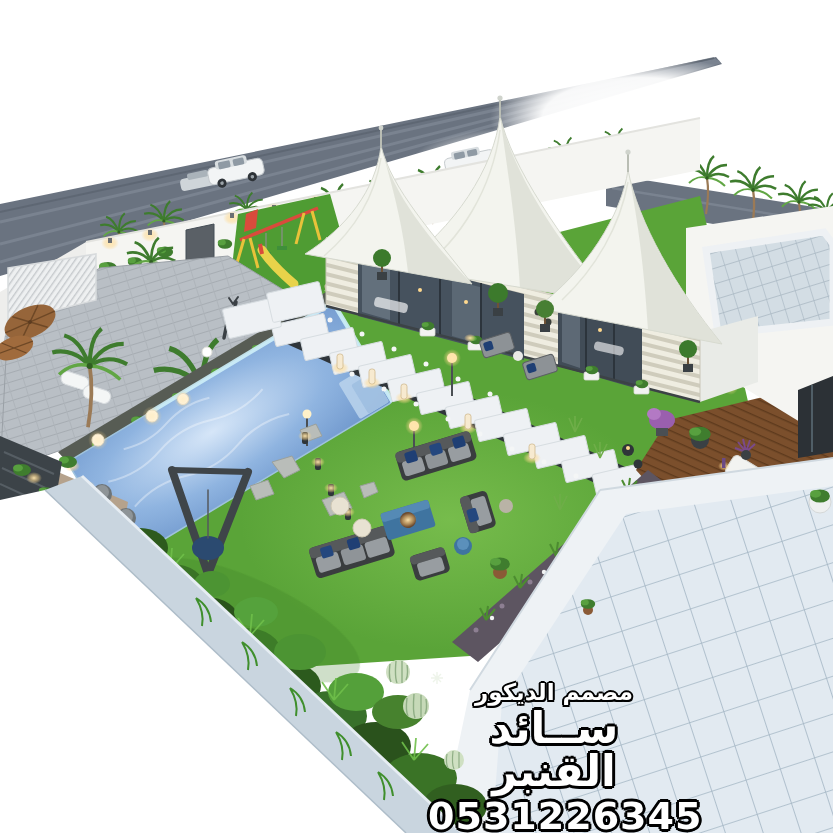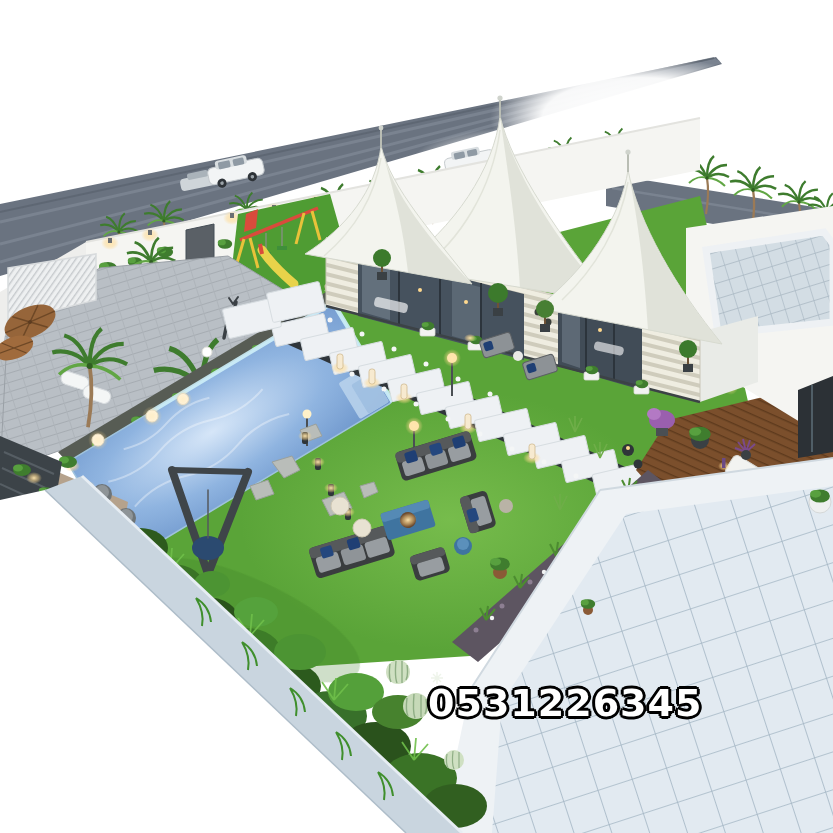--- a/index.html
+++ b/index.html
@@ -724,16 +724,18 @@
       <path d="M242,642 c6,10 8,18 6,28 m-6,-28 c10,6 14,14 15,24"></path>
       <path d="M290,688 c6,10 8,18 6,28 m-6,-28 c10,6 14,14 15,24"></path>
       <path d="M336,732 c6,10 8,18 6,28 m-6,-28 c10,6 14,14 15,24"></path>
       <path d="M378,772 c6,10 8,18 6,28 m-6,-28 c10,6 14,14 15,24"></path>
     </g>
   </g>
 </svg>
 
 <div class="watermark">
   <div class="wm-text">
+    <div class="wm-line1 wm-outline-sm">مصمم الديكور</div>
+    <div class="wm-line2 wm-outline-lg">ســائد القنبر</div>
     <div class="wm-line3 wm-outline-lg">0531226345</div>
   </div>
 </div>
 </div>
 
 </body></html>

